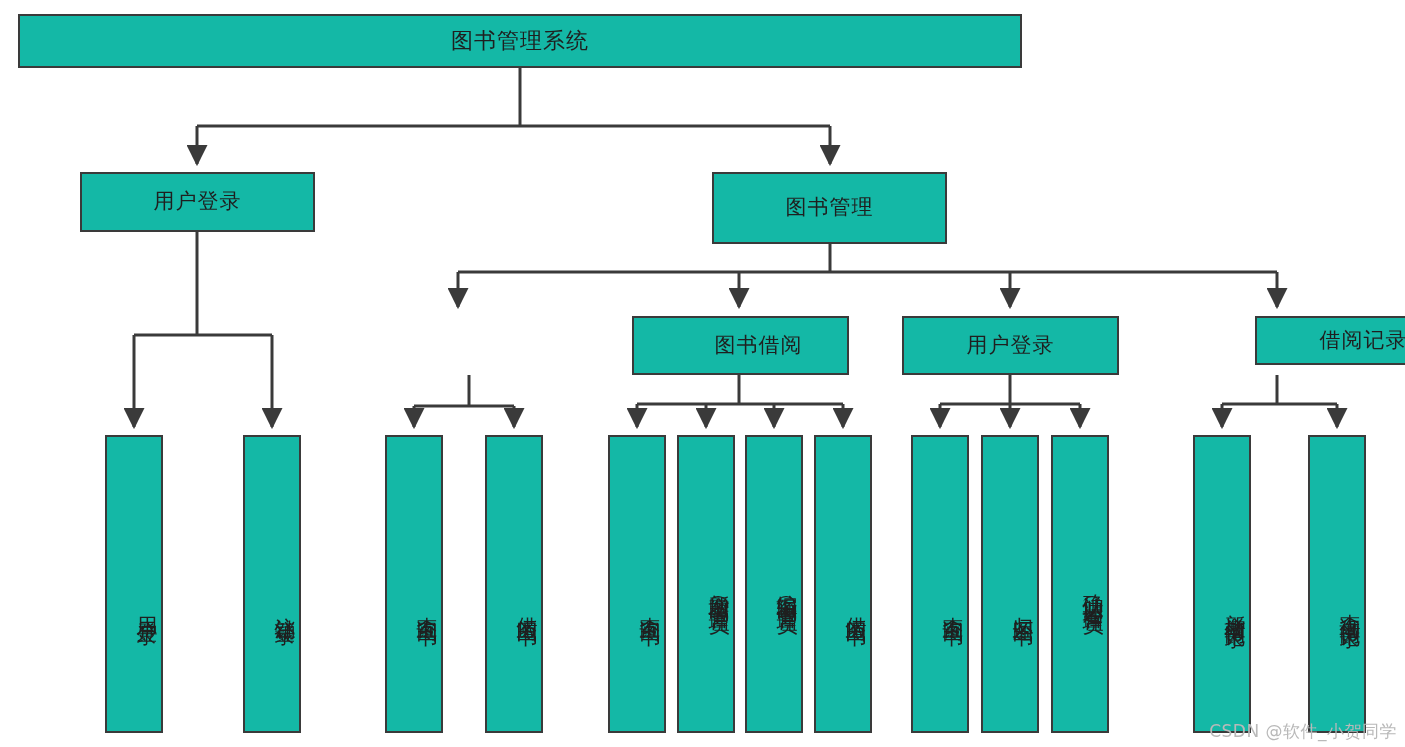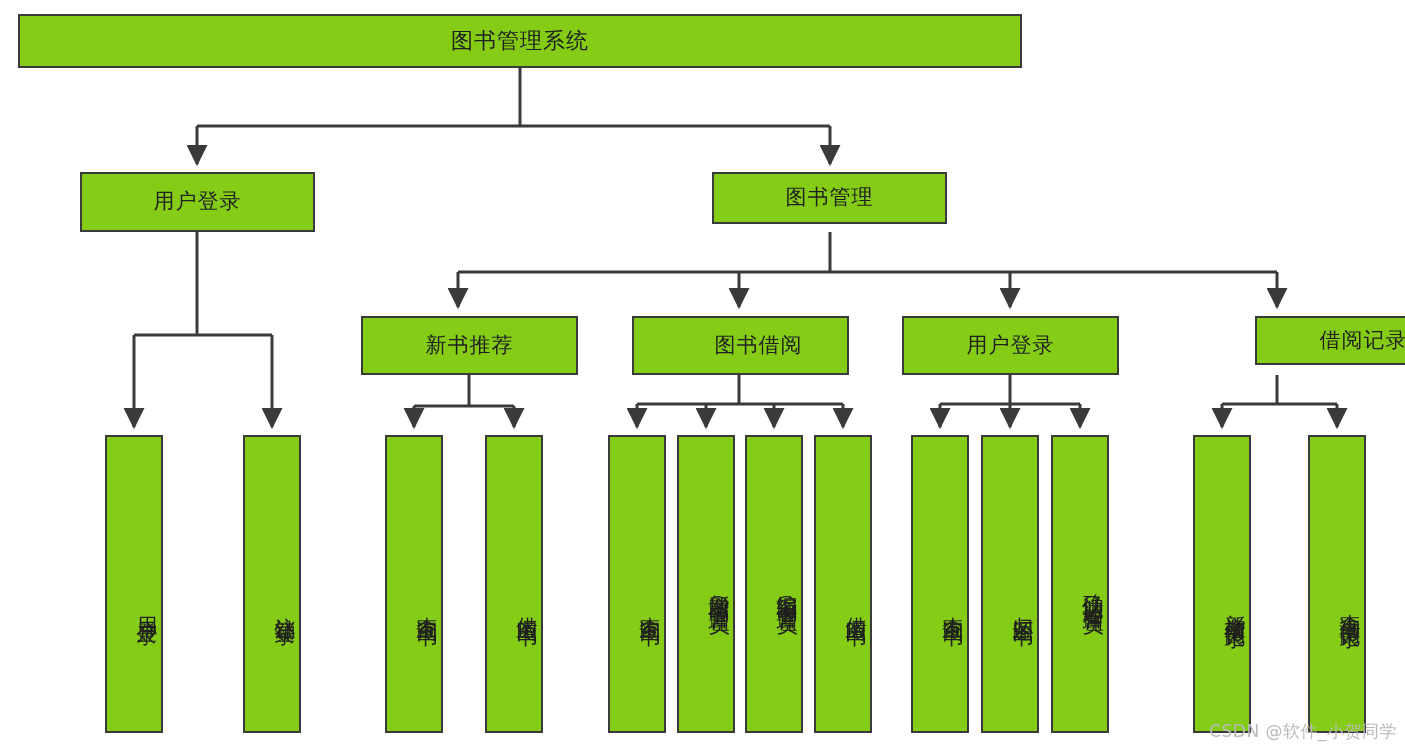--- a/index.html
+++ b/index.html
@@ -22,21 +22,21 @@
     left: 0;
     top: 0;
     width: 1405px;
     height: 747px;
     pointer-events: none;
   }
   .node {
     position: absolute;
     box-sizing: border-box;
     border: 2px solid #3a3a3a;
-    background: #84cc16;
+    background: #14b8a6;
     display: flex;
     align-items: center;
     justify-content: center;
     color: #1f1f1f;
   }
   .node.h {
     font-size: 21px;
     line-height: 1.1;
     letter-spacing: 1px;
   }
@@ -126,27 +126,24 @@
     </g>
   </svg>
 
   <div class="node h root" style="left:18px; top:14px; width:1004px; height:54px;">
     <span>图书管理系统</span>
   </div>
 
   <div class="node h" style="left:80px; top:172px; width:235px; height:60px;">
     <span>用户登录</span>
   </div>
-  <div class="node h" style="left:712px; top:172px; width:235px; height:52px;">
+  <div class="node h" style="left:712px; top:172px; width:235px; height:72px;">
     <span>图书管理</span>
   </div>
 
-  <div class="node h" style="left:361px; top:316px; width:217px; height:59px;">
-    <span>新书推荐</span>
-  </div>
   <div class="node h" style="left:632px; top:316px; width:217px; height:59px;padding-left:36px;">
     <span>图书借阅</span>
   </div>
   <div class="node h" style="left:902px; top:316px; width:217px; height:59px;">
     <span>用户登录</span>
   </div>
   <div class="node h" style="left:1240px; top:316px; width:217px; height:49px;margin-left:15px;">
     <span>借阅记录</span>
   </div>
 

